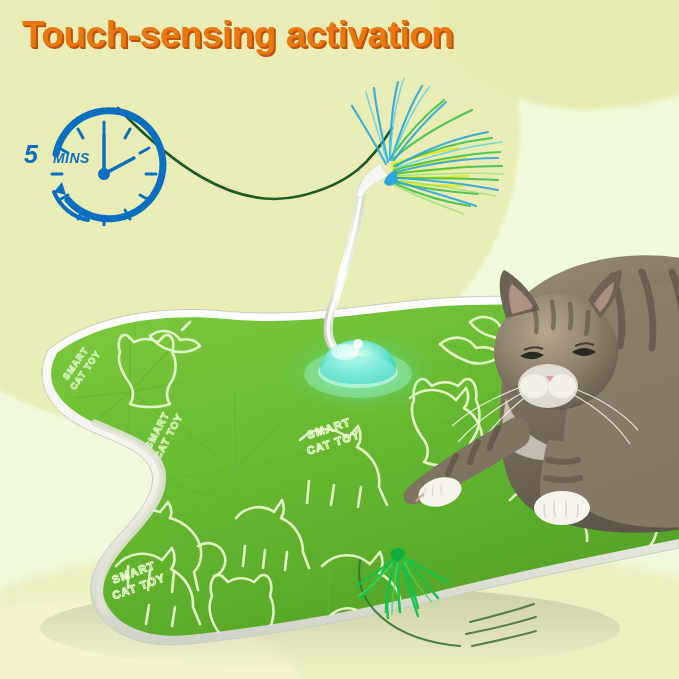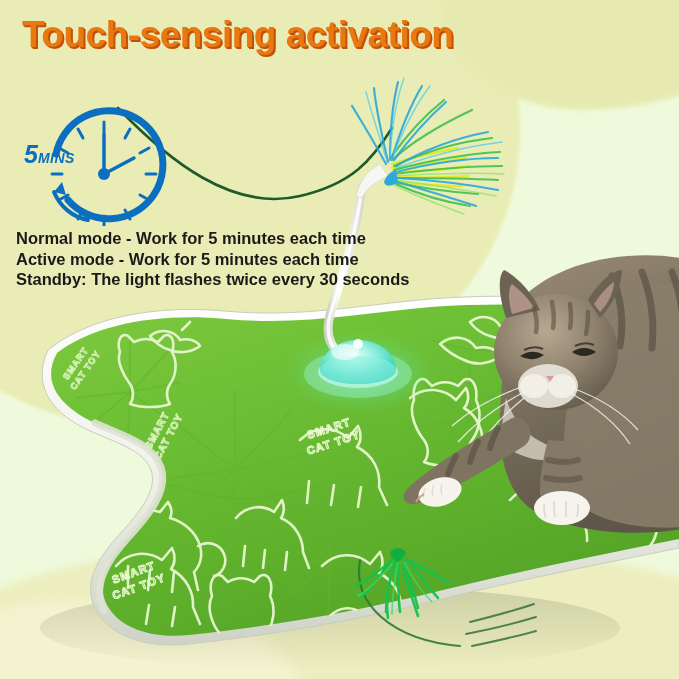--- a/index.html
+++ b/index.html
@@ -47,21 +47,21 @@
   }
 
   
   .clock-wrap{position:absolute;left:18px;top:96px;width:170px;height:130px;}
   .mins-label{
     position:absolute;left:6px;top:44px;
     color:#0b6fc1;font-weight:bold;font-style:italic;
     font-family:"Liberation Sans", sans-serif;
   }
   .mins-label .big{font-size:25px;}
-  .mins-label .small{font-size:14px;letter-spacing:0.5px;}
+  .mins-label .small{font-size:14px;letter-spacing:0.5px;margin-left:15px;}
 
   
   .modes{position:absolute;left:16px;top:228px;width:470px;}
   .modes div{
     font-size:16.5px;font-weight:bold;color:#1a1a1a;line-height:20.5px;
     white-space:nowrap;
   }
 
   
   .mat-layer{position:absolute;left:0;top:0;width:679px;height:679px;}
@@ -439,19 +439,14 @@
       <path d="M70,124 A46,46 0 0 1 36,96" fill="none" stroke="#0b6fc1" stroke-width="4" stroke-linecap="round"></path>
       <path d="M36,96 l12,3 l-4,-13 Z" fill="#0b6fc1"></path>
     </svg>
     <div class="mins-label">
       <span class="big">5</span><span class="small">MINS</span>
     </div>
   </div>
 
   <div class="title">Touch-sensing activation</div>
 
-  <div class="modes">
-    <div>Normal mode - Work for 5 minutes each time</div>
-    <div>Active mode - Work for 5 minutes each time</div>
-    <div>Standby: The light flashes twice every 30 seconds</div>
-  </div>
 
 </div>
 
 </body></html>

